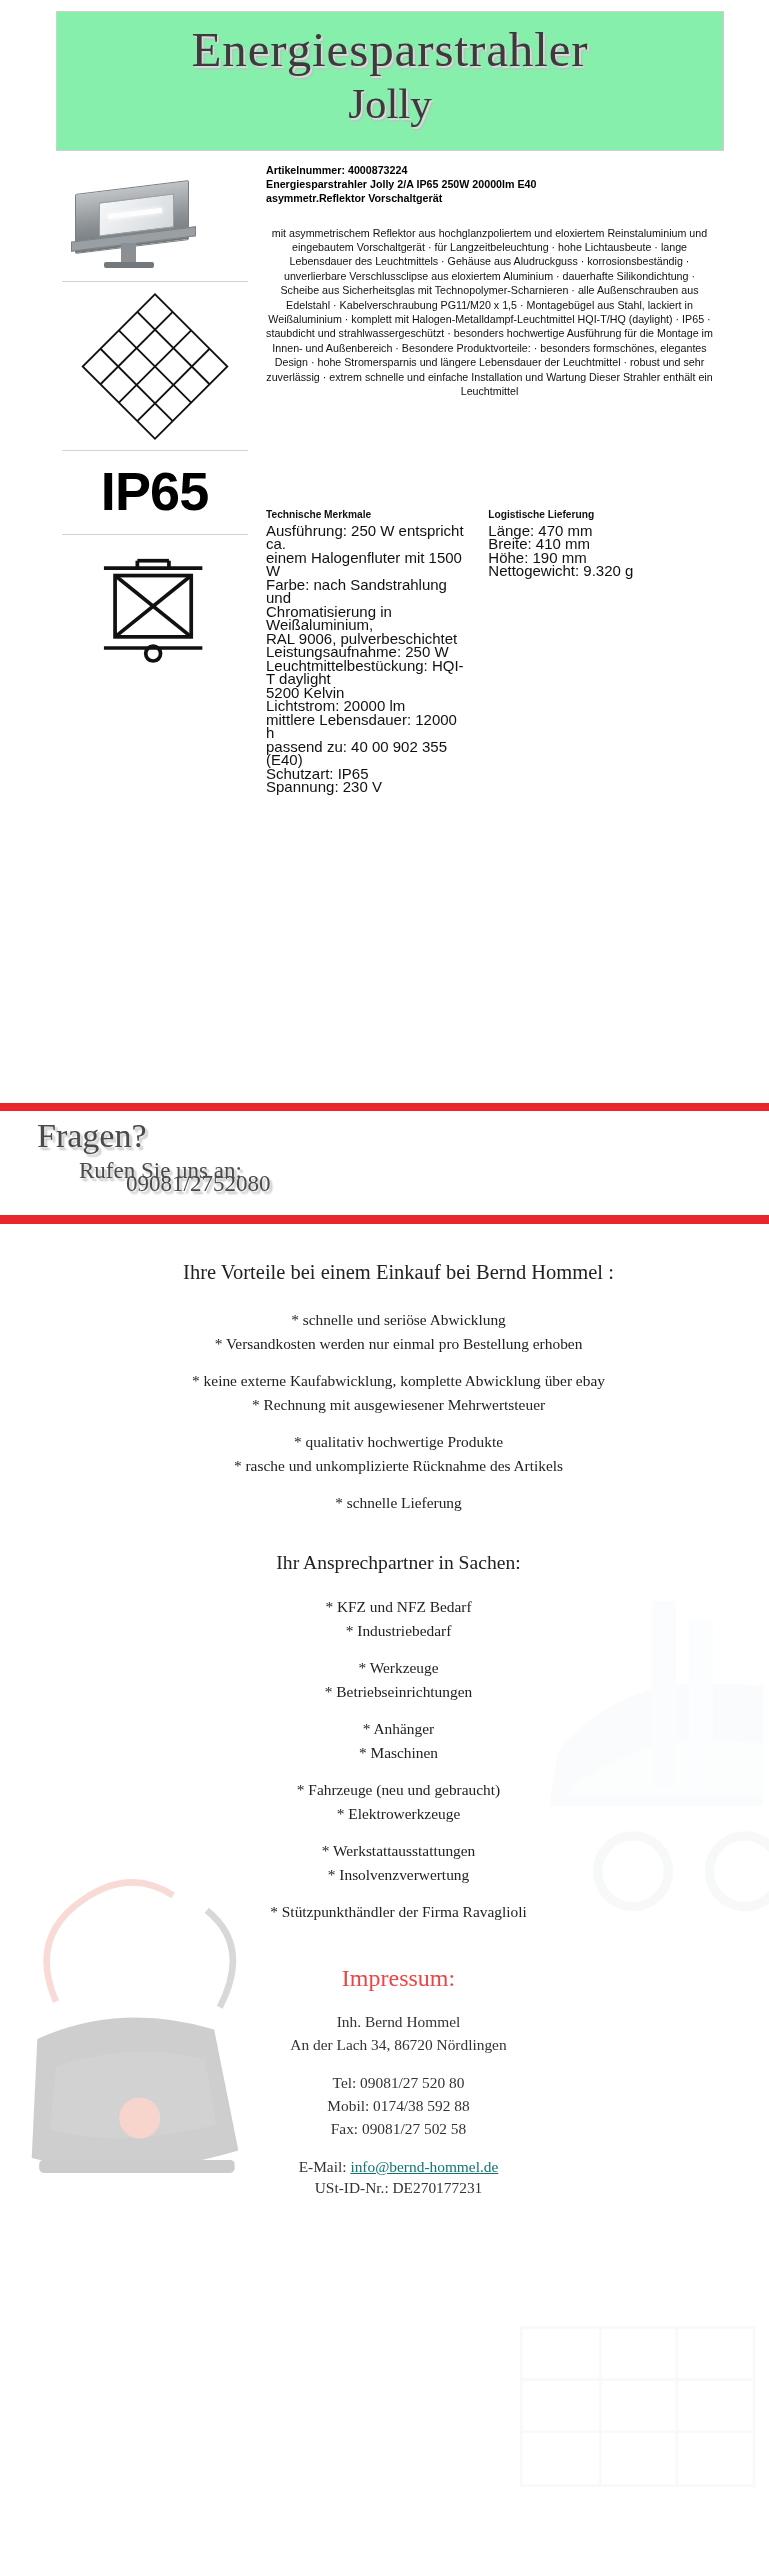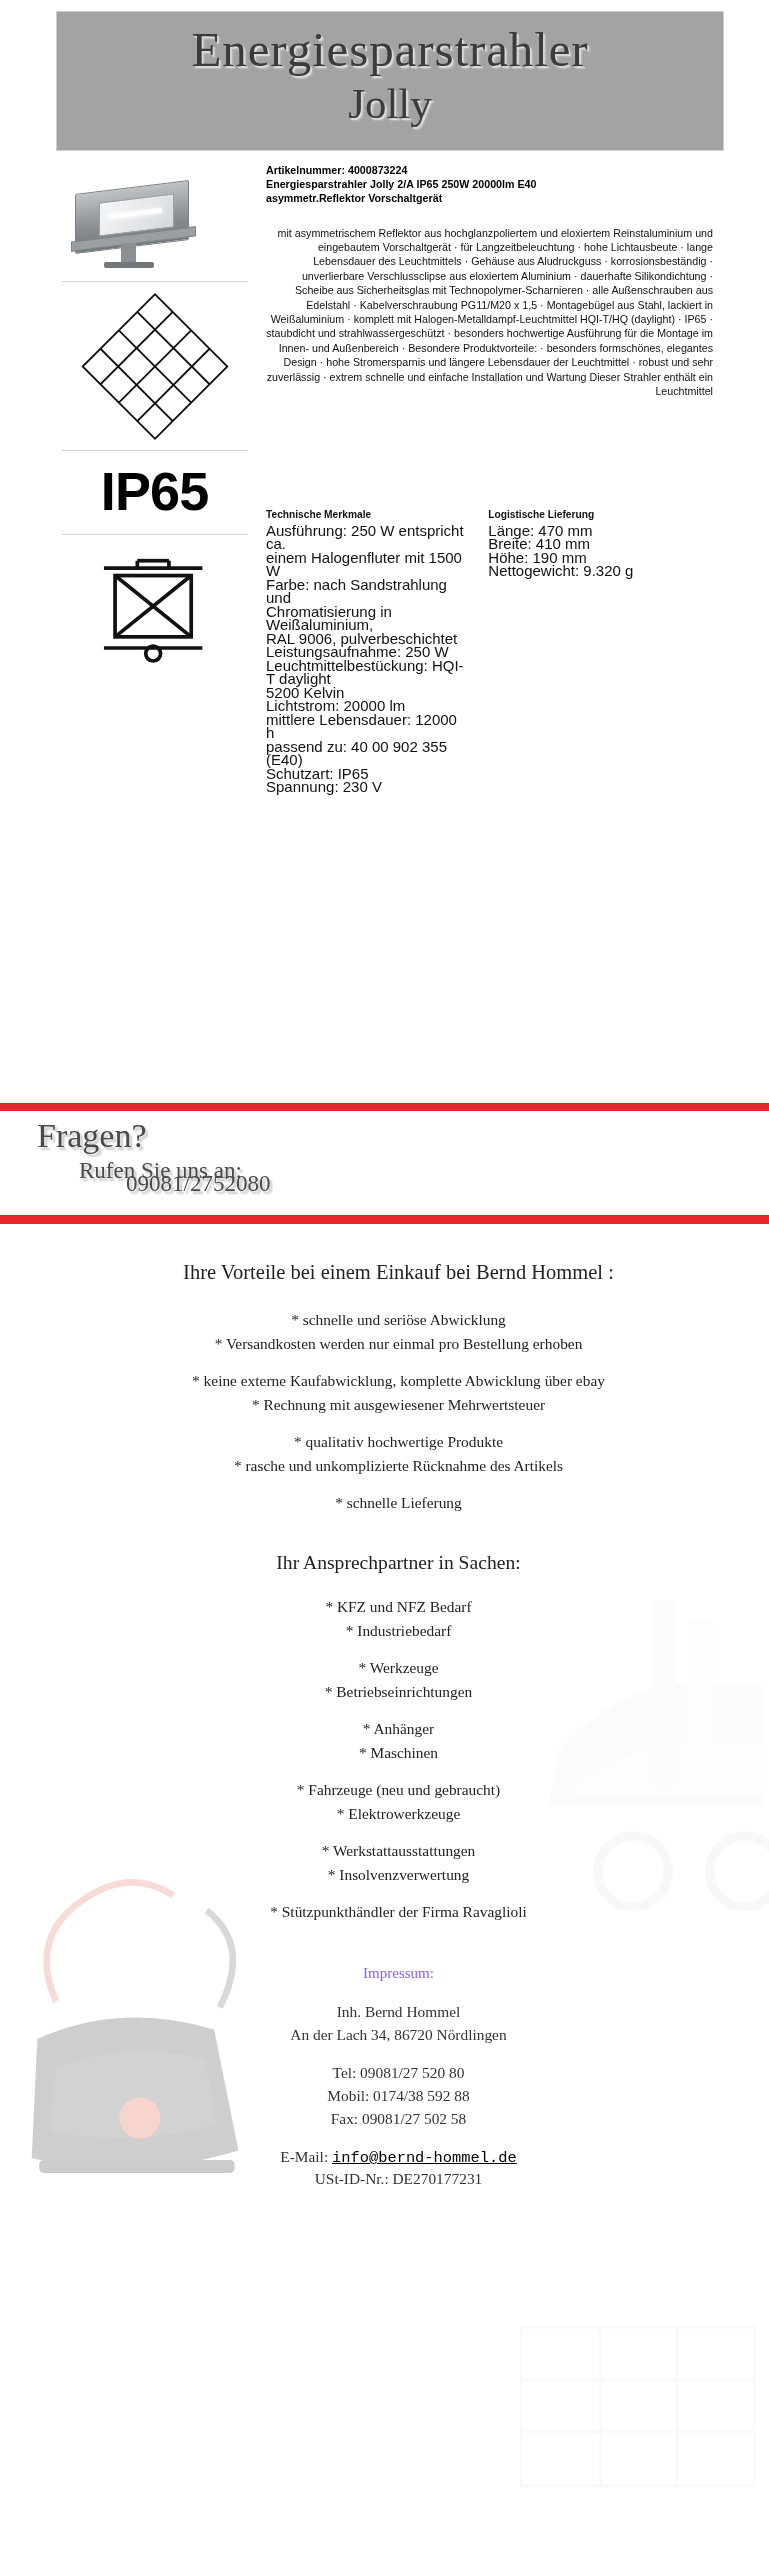--- a/index.html
+++ b/index.html
@@ -1,35 +1,35 @@
 <!DOCTYPE html>
 <html style="font-size:15px"><head>
 <meta charset="utf-8">
 <style>
   html,body{margin:0;padding:0;background:#ffffff;}
   body{width:770px;height:2576px;font-family:"Liberation Serif",serif;color:#111;position:relative;overflow:hidden;}
 
   
   .header{position:relative;height:163px;}
   .header-inner{position:absolute;left:56px;top:11.2px;width:666px;height:138px;
-    border:0.9px solid #cfcfcf;background:#a3a3a3;}
+    border:0.9px solid #cfcfcf;background:#86efac;}
   .title-main{position:absolute;left:0;top:9.3px;width:100%;text-align:center;
     font-family:"Liberation Serif",serif;font-size:49px;letter-spacing:0.9px;
     color:#3b3b3b;text-shadow:1.9px 1.9px 0 #d9d9d9, 2.8px 2.8px 1.9px #bdbdbd;}
   .title-sub{position:absolute;left:0;top:67px;width:100%;text-align:center;
     font-size:43px;color:#3b3b3b;text-shadow:1.9px 1.9px 0 #d9d9d9, 2.8px 2.8px 1.9px #bdbdbd;}
 
   
   .product{position:relative;margin:0 auto;width:684px;}
   .imgcol{position:absolute;left:18.6px;top:0;width:186px;}
   .imgcell{width:186px;border-bottom:0.9px solid #d2d2d2;position:relative;}
 
   .txtcol{position:absolute;left:223px;top:0;width:447px;font-family:"Liberation Sans",sans-serif;}
   .artline{font-size:10.7px;font-weight:bold;line-height:14px;color:#000;}
-  .desc{margin-top:20.5px;font-size:10.7px;line-height:14.4px;color:#111;text-align:right;}
+  .desc{margin-top:20.5px;font-size:10.7px;line-height:14.4px;color:#111;text-align:center;}
 
   .specs{position:absolute;left:223px;top:346px;width:447px;display:flex;gap:22.3px;
     font-family:"Liberation Sans",sans-serif;}
   .spec-col{width:200px;}
   .spec-h{font-size:10.2px;font-weight:bold;margin-bottom:3.7px;}
   .spec-l{font-size:15px;line-height:13.5px;}
 
   
   .lamp{width:168px;height:98px;margin:11.2px 0 9.3px 5.6px;position:relative;}
   .lamp .body{position:absolute;left:7.4px;top:13px;width:112px;height:58px;
@@ -65,23 +65,23 @@
     text-shadow:1.9px 1.9px 0 #dcdcdc,2.8px 2.8px 1.9px #c2c2c2;}
 
   
   .lower{position:absolute;left:0;width:770px;background:#fff;overflow:hidden;}
   .lower-bg{position:absolute;inset:0;pointer-events:none;opacity:.5;}
   .lower-content{position:relative;text-align:center;padding-left:27px;}
   .h-adv{font-size:20.5px;color:#222;margin:32px 0 24px 0;}
   .adv-line{font-size:15.4px;line-height:24px;color:#222;}
   .gap{height:15px;}
   .h-sec{font-size:19.6px;color:#222;margin:37px 0 20.5px 0;}
-  .h-imp{font-size:15px;color:#8b5cf6;margin:41px 0 18.6px 0;}
+  .h-imp{font-size:24px;color:#ef4444;margin:41px 0 18.6px 0;}
   .imp-line{font-size:15.4px;line-height:23px;color:#333;}
-  .mail a{color:#000000;text-decoration:underline;font-family:Liberation Mono, monospace;}
+  .mail a{color:#0f766e;text-decoration:underline;}
   .mail{font-size:15.4px;line-height:24px;color:#333;}
   .ust{font-size:15.4px;color:#333;}
 </style>
 </head>
 <body>
 
 <div class="header">
   <div class="header-inner">
     <div class="title-main">Energiesparstrahler</div>
     <div class="title-sub">Jolly</div>

